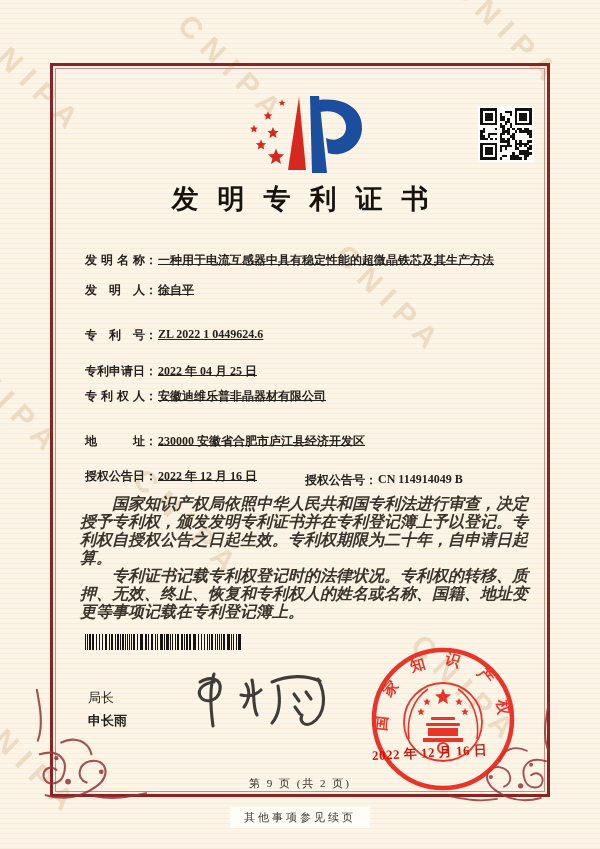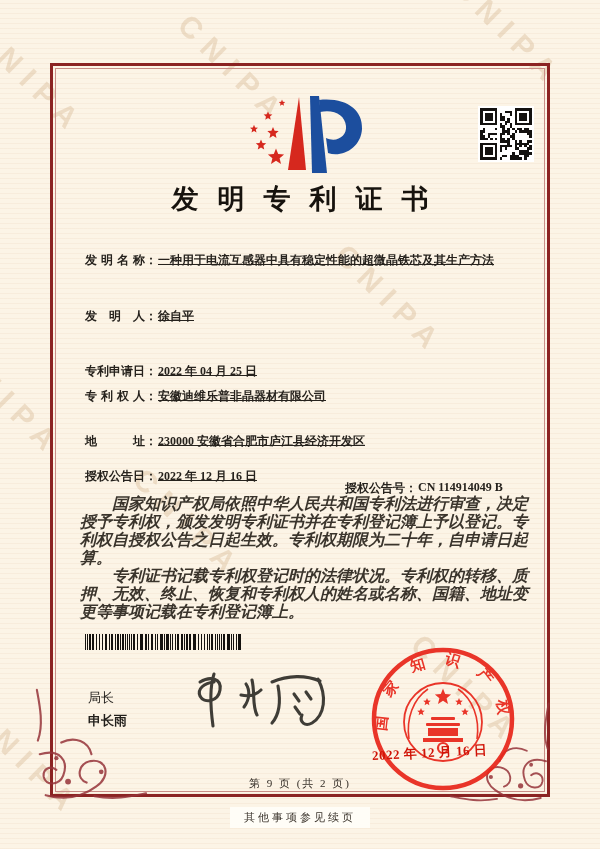--- a/index.html
+++ b/index.html
@@ -30,21 +30,21 @@
   .qr{position:absolute;left:478px;top:106px;z-index:3;background:#ffffff;}
   .title{position:absolute;left:0;right:0;top:181px;text-align:center;font-size:27px;
     font-weight:700;letter-spacing:19px;text-indent:19px;color:#17130e;z-index:3;}
   
   .frow{position:absolute;left:85px;width:460px;white-space:nowrap;font-size:12px;
     font-weight:600;color:#26221d;z-index:3;text-decoration:underline;}
   .flabel{display:inline-block;width:60px;text-align:justify;text-align-last:justify;
     white-space:nowrap;vertical-align:top;}
   .fcolon{display:inline-block;width:13px;vertical-align:top;}
   .fvalue{vertical-align:top;}
-  .fpair2{position:absolute;left:220px;top:12px;white-space:nowrap;margin-left:40px;}
+  .fpair2{position:absolute;left:220px;top:4px;white-space:nowrap;}
   
   .bodytext{position:absolute;left:80px;top:495px;width:452px;font-size:16px;
     line-height:18px;font-style:italic;color:#3a342c;z-index:3;font-weight:700;}
   .bodytext p{margin:0;text-indent:2em;}
   
   .barcode{position:absolute;left:85px;top:634px;height:16px;display:flex;
     align-items:stretch;z-index:3;}
   .barcode .bar{background:#15120f;}
   
   .director-label{position:absolute;left:88px;top:689px;font-size:13px;font-weight:400;
@@ -253,22 +253,25 @@
         <rect x="16" y="20" width="1" height="1"></rect>
         <rect x="18" y="20" width="1" height="1"></rect>
       </g>
   </svg>
 
   <div class="title">发明专利证书</div>
 
   <div class="frow" style="top:252px">
     <span class="flabel">发明名称</span><span class="fcolon">：</span><span class="fvalue">一种用于电流互感器中具有稳定性能的超微晶铁芯及其生产方法</span>
   </div>
-  <div class="frow" style="top:308px">
+  <div class="frow" style="top:282px">
     <span class="flabel">发明人</span><span class="fcolon">：</span><span class="fvalue">徐自平</span>
+  </div>
+  <div class="frow" style="top:327px">
+    <span class="flabel">专利号</span><span class="fcolon">：</span><span class="fvalue">ZL 2022 1 0449624.6</span>
   </div>
   <div class="frow" style="top:363px">
     <span class="flabel">专利申请日</span><span class="fcolon">：</span><span class="fvalue">2022 年 04 月 25 日</span>
   </div>
   <div class="frow" style="top:388px">
     <span class="flabel">专利权人</span><span class="fcolon">：</span><span class="fvalue">安徽迪维乐普非晶器材有限公司</span>
   </div>
   <div class="frow" style="top:433px">
     <span class="flabel">地址</span><span class="fcolon">：</span><span class="fvalue">230000 安徽省合肥市庐江县经济开发区</span>
   </div>

